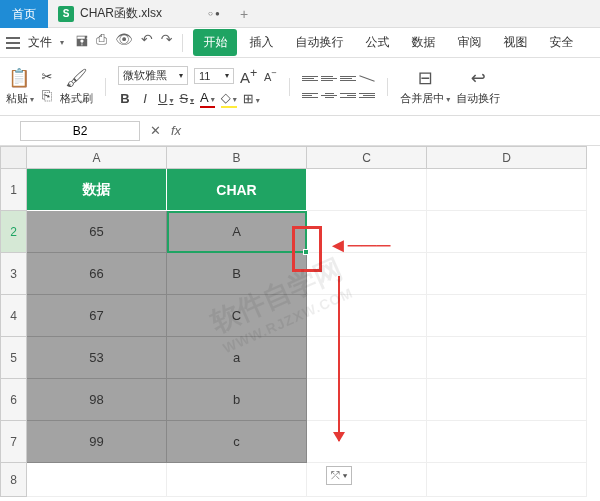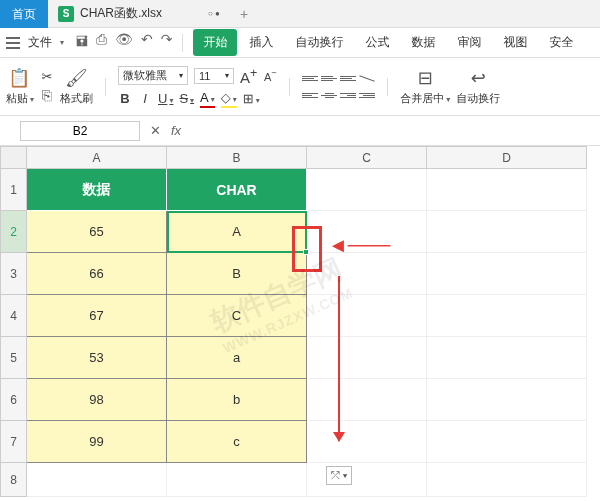--- a/index.html
+++ b/index.html
@@ -56,21 +56,21 @@
 .colhdr { height: 22px; background: #f5f5f5; border: 1px solid #ccc; text-align: center; font-size: 12px; color: #555; }
 .rowhdr { width: 26px; background: #f5f5f5; border: 1px solid #ccc; text-align: center; font-size: 12px; color: #555; }
 .rowhdr.sel { background: #d5e8d5; color: #1fa463; }
 .cell { border: 1px solid #eee; font-size: 13px; text-align: center; position: relative; }
 .colA, .colB { width: 140px; }
 .colC { width: 120px; }
 .colD { width: 160px; }
 .row-h { height: 42px; }
 .row-8h { height: 34px; }
 .thdr-cell { background: #1fa463; color: #fff; font-weight: bold; font-size: 14px; border: 1px solid #fff !important; }
-.data-cell { border: 1px solid #888 !important; background: #fef9c3; margin-left: 12px; }
+.data-cell { border: 1px solid #888 !important; background: #a3a3a3; margin-left: 12px; }
 .selection-box { position: absolute; border: 2px solid #1fa463; pointer-events: none; }
 .fill-handle { position: absolute; width: 6px; height: 6px; background: #1fa463; border: 1px solid #fff; }
 .red-box { position: absolute; border: 3px solid #e53935; width: 30px; height: 46px; pointer-events: none; }
 .red-arrow-h { position: absolute; color: #e53935; font-size: 20px; pointer-events: none; }
 .red-arrow-v { position: absolute; width: 2px; background: #e53935; pointer-events: none; }
 .red-arrow-v::after { content: ""; position: absolute; bottom: -1px; left: -5px; border-left: 6px solid transparent; border-right: 6px solid transparent; border-top: 10px solid #e53935; }
 .watermark { position: absolute; color: rgba(0,0,0,0.07); font-size: 28px; transform: rotate(-24deg); pointer-events: none; font-weight: bold; }
 .autofill-btn { position: absolute; border: 1px solid #bbb; background: #fff; padding: 2px 4px; font-size: 11px; color: #555; cursor: pointer; }
 </style>
 </head>

